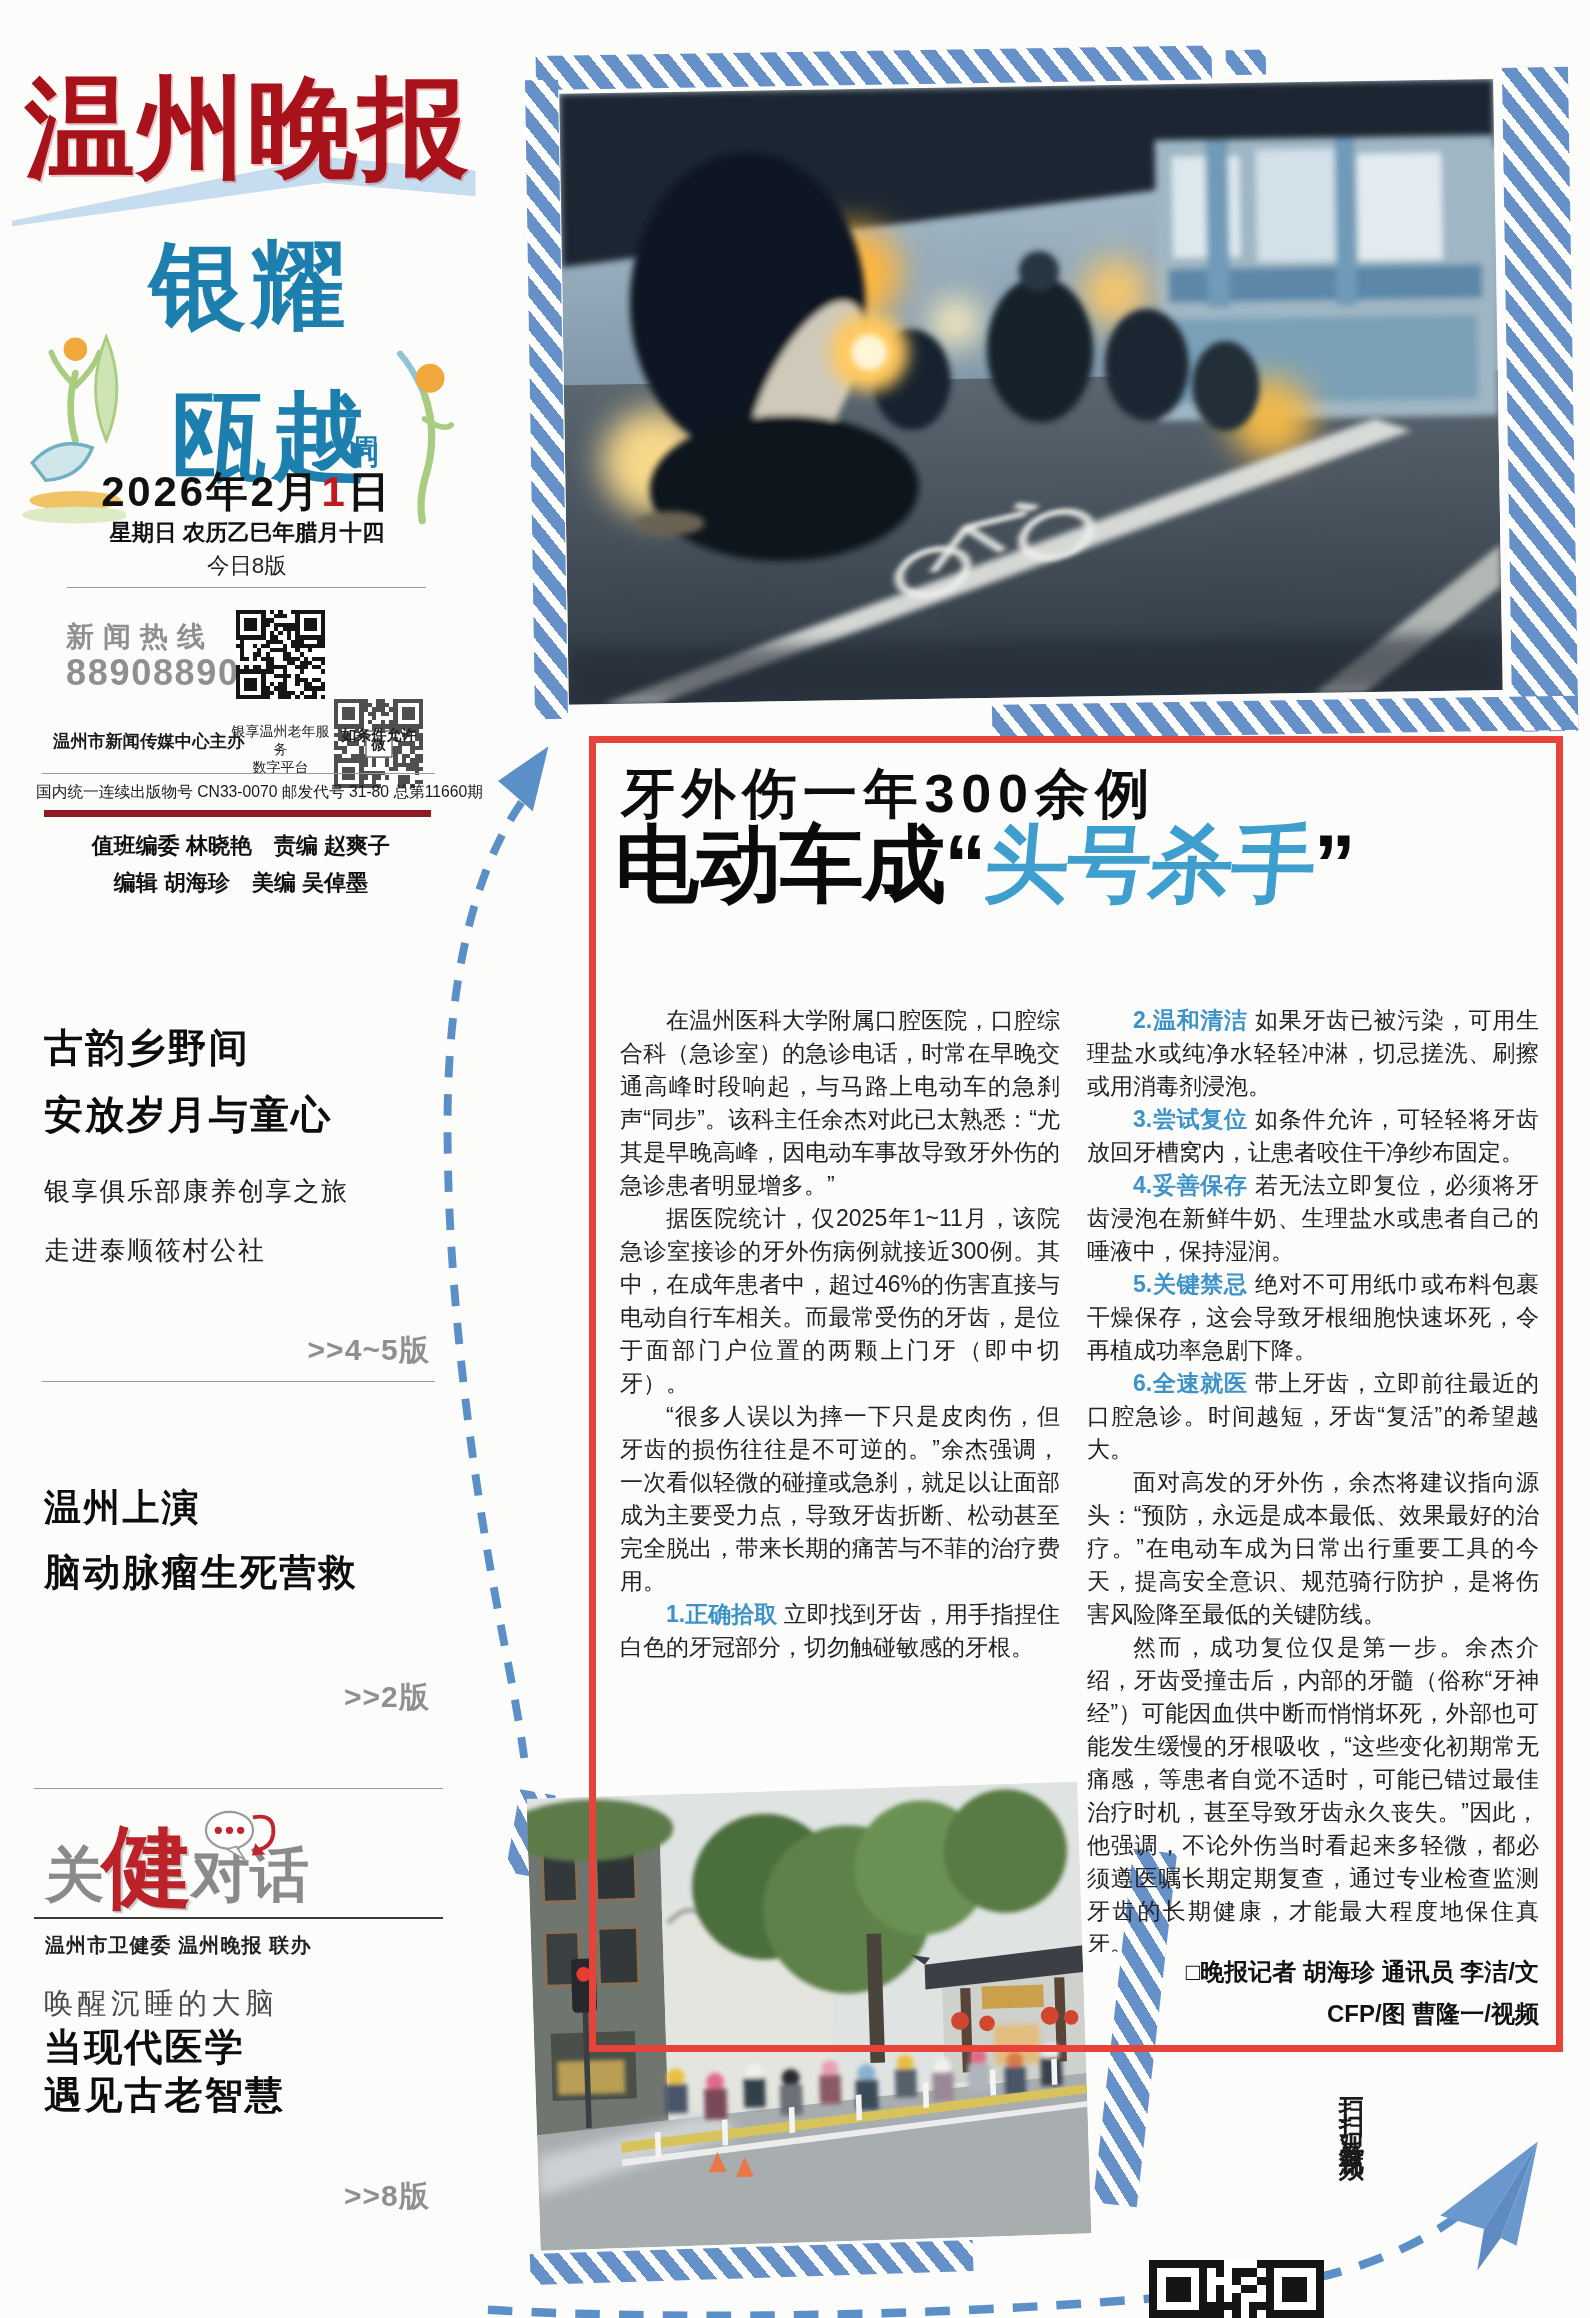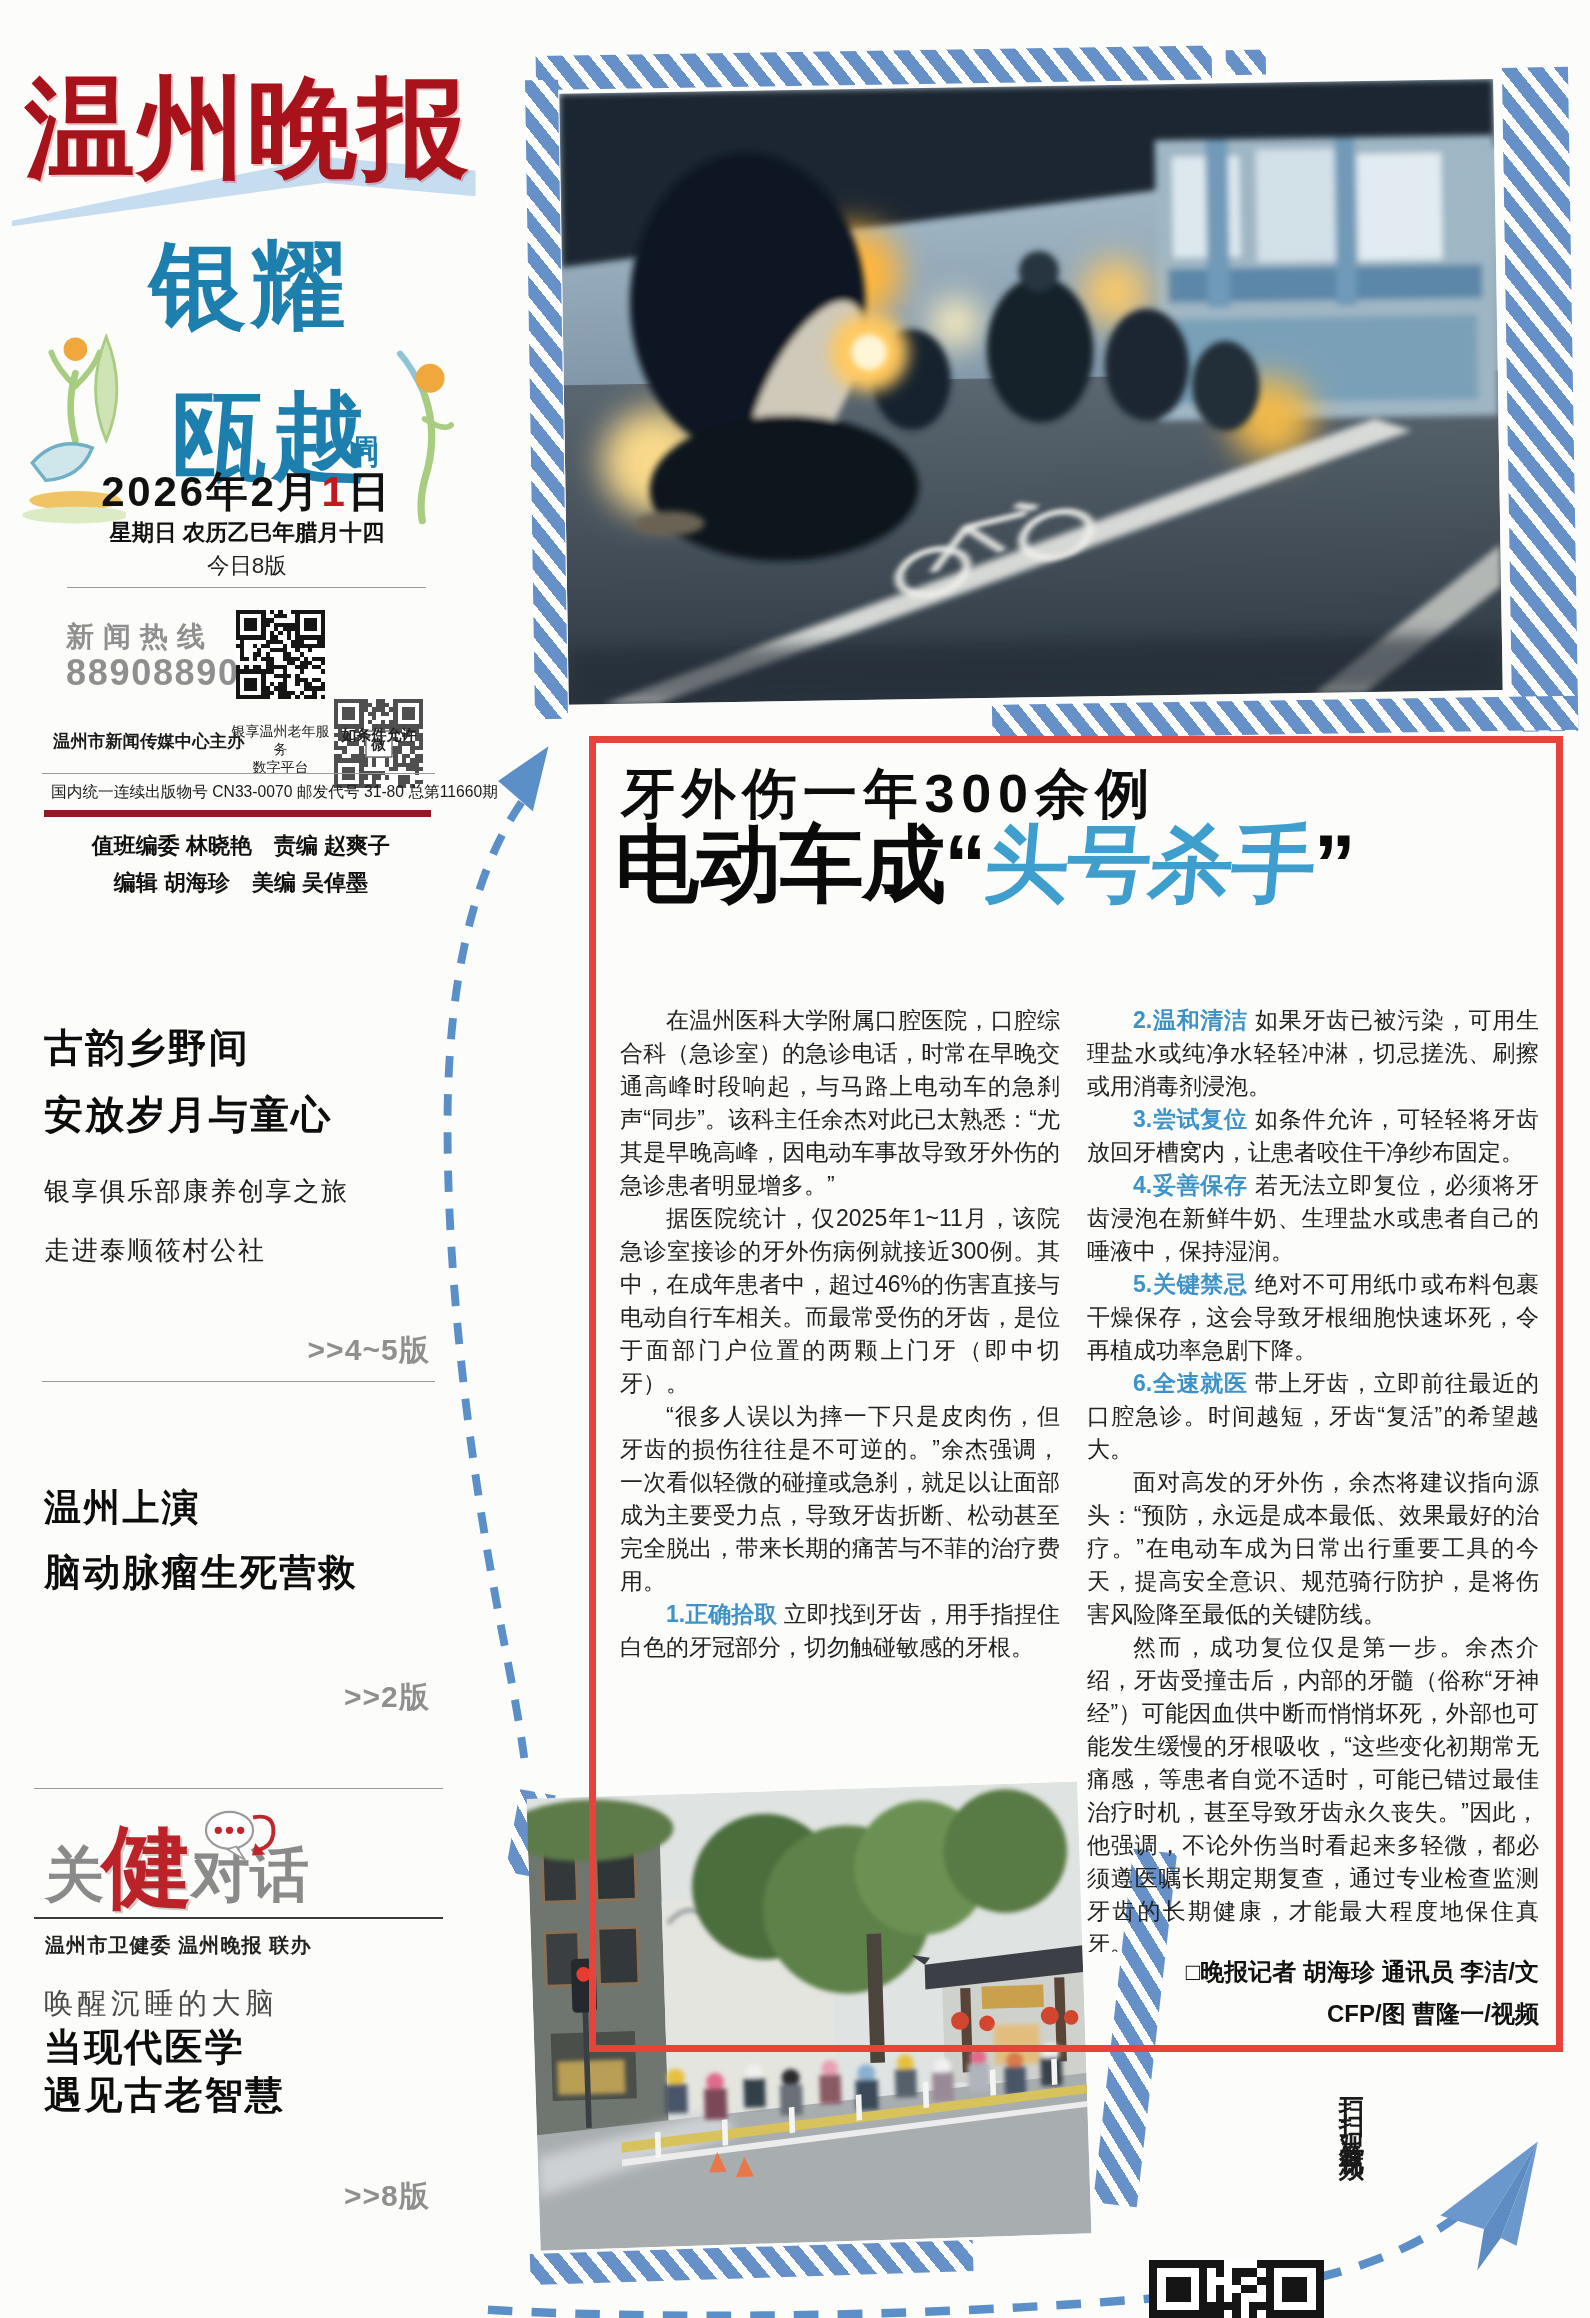--- a/index.html
+++ b/index.html
@@ -613,21 +613,21 @@
     <div class="qr-logo-sm">微</div>
   </div>
   <div class="abs org" style="left:53px;top:729px;">温州市新闻传媒中心主办</div>
   <div class="abs small-cap c" style="left:227px;top:722px;width:107px;">
     <div>银享温州老年服务</div>
       <div>数字平台</div>
   </div>
   <div class="abs small-cap c" style="left:337px;top:726px;width:84px;font-size:15px;font-weight:700;">如条件允许</div>
 
   <div class="abs divider" style="left:42px;top:773px;width:393px;"></div>
-  <div class="abs publine" style="left:51px;top:782px;">国内统一连续出版物号 CN33-0070 邮发代号 31-80 总第11660期</div>
+  <div class="abs publine" style="left:36px;top:782px;">国内统一连续出版物号 CN33-0070 邮发代号 31-80 总第11660期</div>
   <div class="abs redbar" style="left:44px;top:810px;width:387px;height:7.3px;"></div>
   <div class="abs editors c" style="left:22.4px;top:831px;width:437px;">值班编委 林晓艳　责编 赵爽子</div>
   <div class="abs editors c" style="left:22.4px;top:868px;width:437px;">编辑 胡海珍　美编 吴倬墨</div>
 
   <div class="abs art-title" style="left:44px;top:1028px;">古韵乡野间</div>
   <div class="abs art-title" style="left:44px;top:1095px;">安放岁月与童心</div>
   <div class="abs art-sub" style="left:44px;top:1178px;">银享俱乐部康养创享之旅</div>
   <div class="abs art-sub" style="left:44px;top:1237px;">走进泰顺筱村公社</div>
   <div class="abs page-jump r" style="left:44px;top:1330px;width:386px;">&gt;&gt;4~5版</div>
   <div class="abs divider" style="left:42px;top:1381px;width:393px;"></div>

